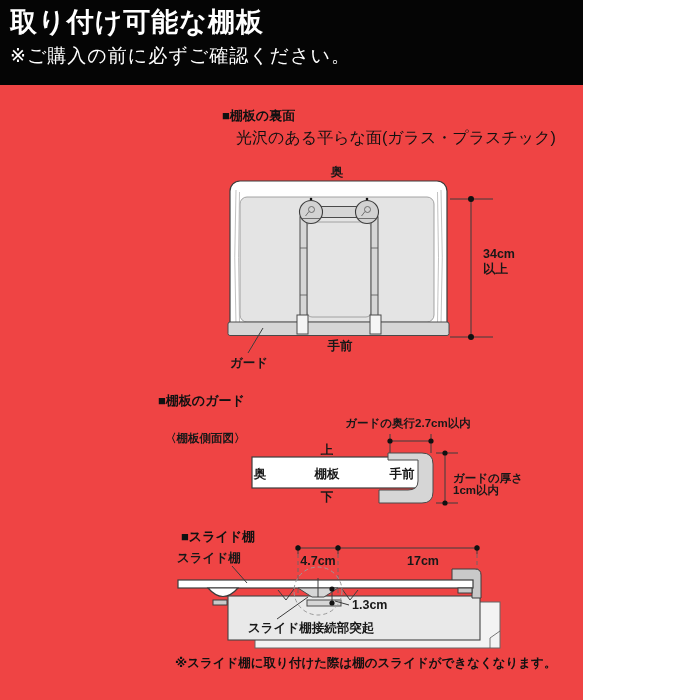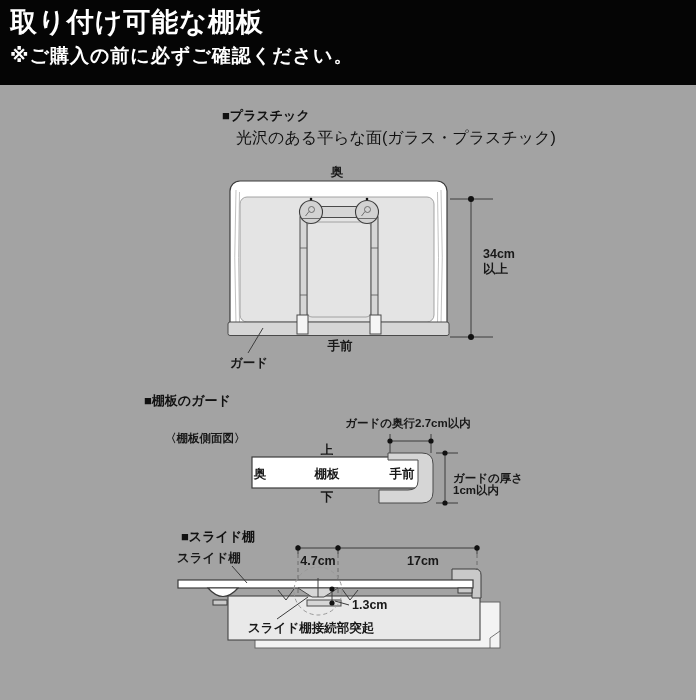--- a/index.html
+++ b/index.html
@@ -1,27 +1,27 @@
 <!DOCTYPE html>
 <html><head>
 <meta charset="utf-8">
 <style>
   html,body{margin:0;padding:0;background:#fff;}
-  .page{position:relative;width:696px;height:700px;background:#a3a3a3;overflow:hidden;
+  .page{position:relative;width:583px;height:700px;background:#ef4444;overflow:hidden;
         font-family:"Liberation Sans","DejaVu Sans",sans-serif;}
   
   .banner{position:absolute;left:0;top:0;width:700px;height:85px;background:#050505;color:#fff;
           box-sizing:border-box;padding:6px 0 0 10px;}
   .banner-title{font-size:27px;font-weight:700;letter-spacing:1px;line-height:1.25;}
-  .banner-subtitle{font-size:19px;font-weight:700;letter-spacing:1px;margin-top:3px;}
+  .banner-subtitle{font-size:19px;font-weight:400;letter-spacing:1px;margin-top:3px;}
   
   .sec-heading{position:absolute;font-size:13px;font-weight:700;color:#111;}
   .sec-caption{position:absolute;font-size:16px;font-weight:500;color:#111;}
   .h1pos{left:222px;top:107px;} .c1pos{left:236px;top:128px;}
-  .h2pos{left:144px;top:392px;}
+  .h2pos{left:158px;top:392px;}
   .h3pos{left:158px;top:528px;margin-left:23px;}
   .notepos{position:absolute;left:175px;top:655px;font-size:12.5px;font-weight:700;color:#111;}
   
   svg.diagram{position:absolute;overflow:visible;}
   .d1pos{left:150px;top:160px;} .d2pos{left:150px;top:410px;} .d3pos{left:150px;top:545px;}
   svg text{font-family:"Liberation Sans","DejaVu Sans",sans-serif;font-weight:700;
            font-size:12.5px;fill:#181818;}
   svg text.mid{text-anchor:middle;}
   svg text.sm{font-size:11.5px;}
   .white-shape{fill:#ffffff;stroke:#3c3c3c;stroke-width:1.2;}
@@ -42,21 +42,21 @@
 </head>
 <body>
 
 <div class="page">
 
   <header class="banner">
     <div class="banner-title">取り付け可能な棚板</div>
     <div class="banner-subtitle">※ご購入の前に必ずご確認ください。</div>
   </header>
 
-  <div class="sec-heading h1pos">■プラスチック</div>
+  <div class="sec-heading h1pos">■棚板の裏面</div>
   <div class="sec-caption c1pos">光沢のある平らな面(ガラス・プラスチック)</div>
 
   <svg class="diagram d1pos" width="400" height="220" viewBox="0 0 400 220">
     <text x="187" y="16" class="mid">奥</text>
 
     <g>
       <rect x="80" y="21" width="217" height="152" rx="10" class="white-shape"></rect>
       <rect x="90" y="37" width="194" height="125" rx="7" class="surface"></rect>
       <path class="thin" d="M86,30 Q83.5,97 86,165"></path>
       <path class="thin" d="M89.5,32 Q87.5,97 89.5,163"></path>
@@ -192,14 +192,15 @@
     <g>
       <text x="27" y="17">スライド棚</text>
       <line class="ln" x1="82" y1="21" x2="97" y2="38"></line>
     </g>
     <g>
       <line class="ln" x1="127" y1="74" x2="158" y2="52"></line>
       <text x="98" y="87">スライド棚接続部突起</text>
     </g>
   </svg>
 
+  <div class="notepos">※スライド棚に取り付けた際は棚のスライドができなくなります。</div>
 
 </div>
 
 </body></html>

